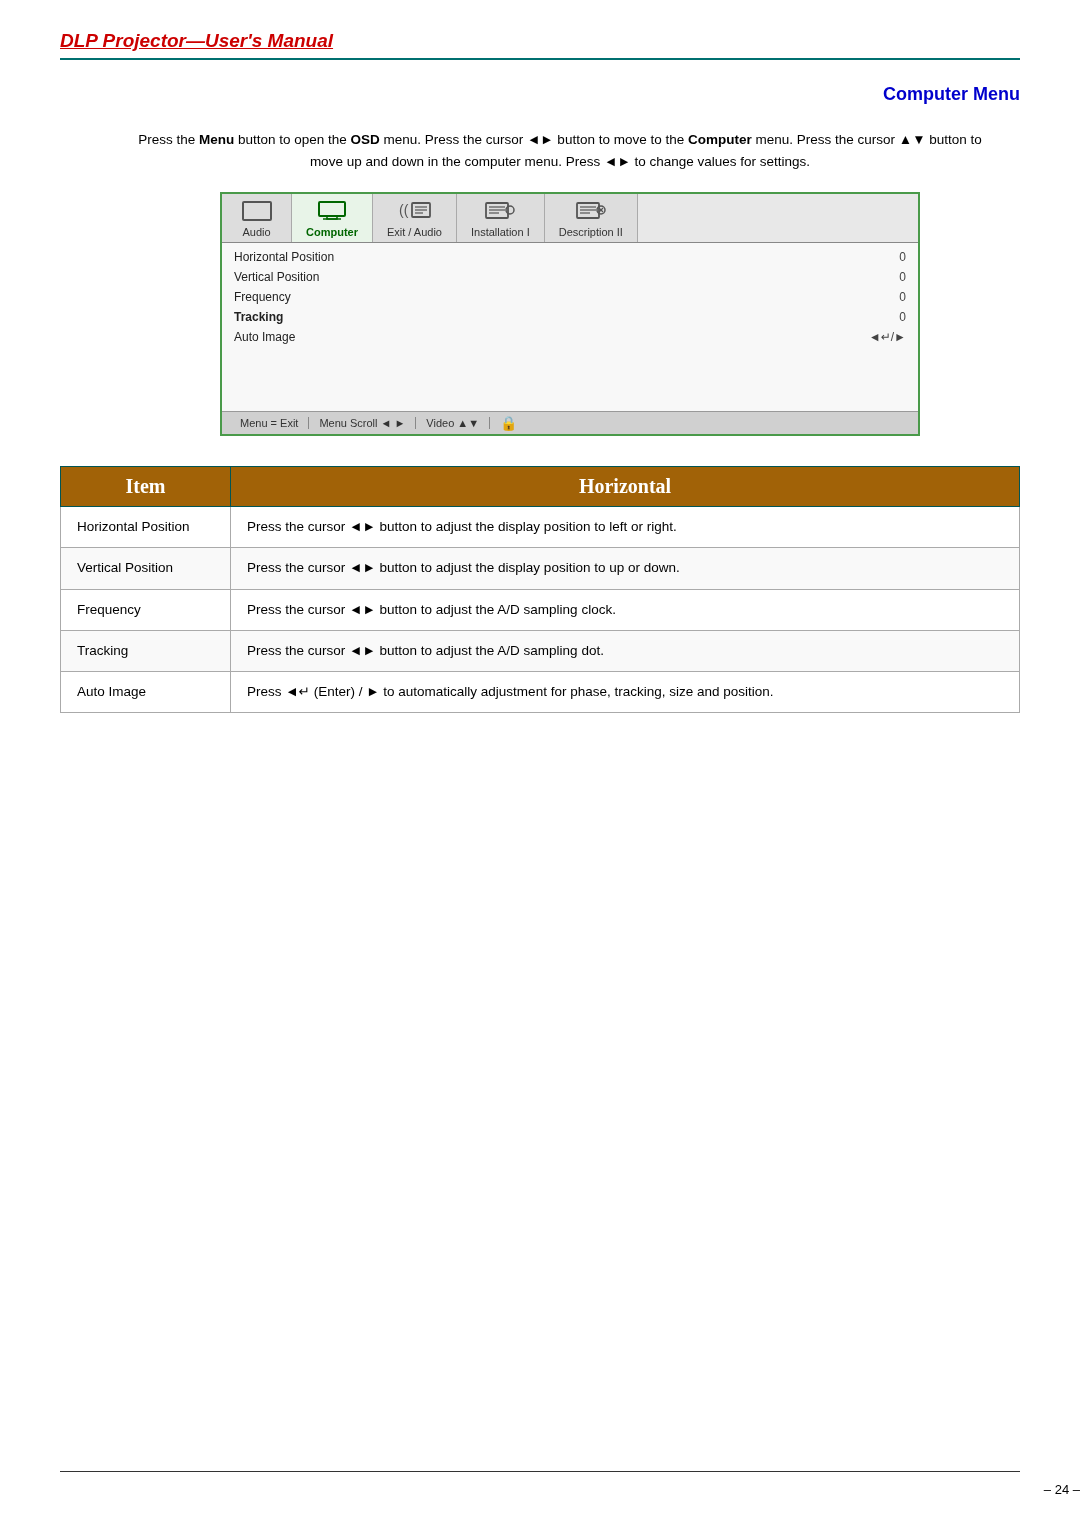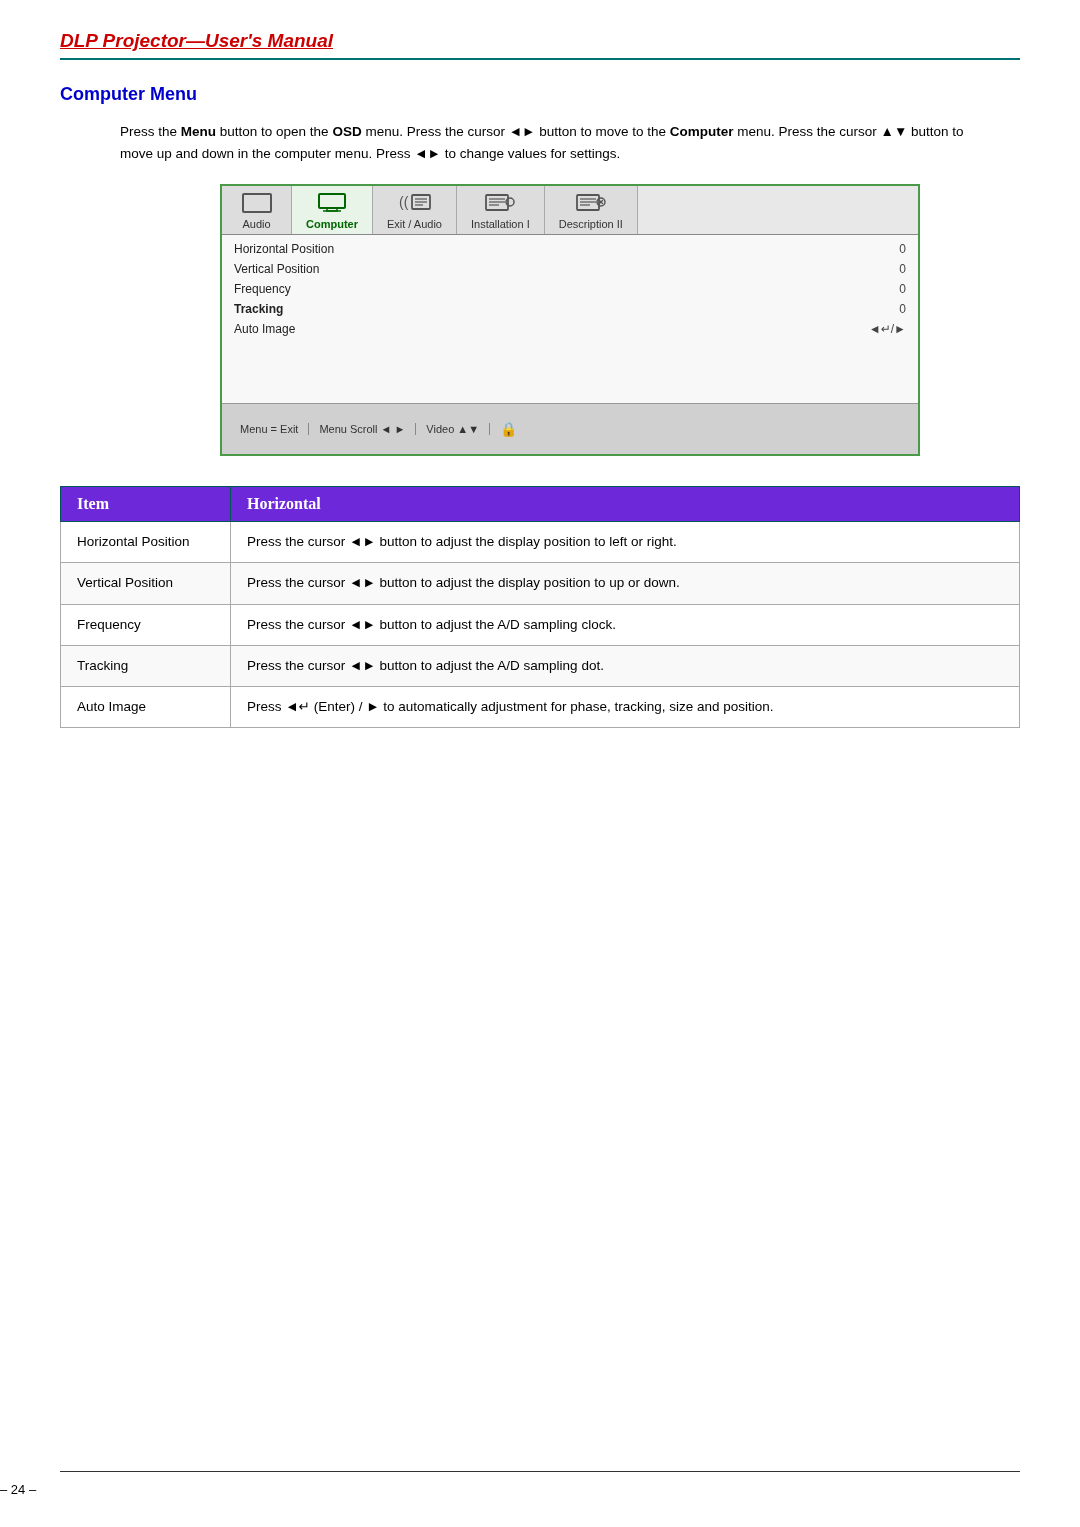--- a/index.html
+++ b/index.html
@@ -27,30 +27,32 @@
       border: none;
       border-top: 2px solid #007070;
       margin-bottom: 24px;
     }
 
     
     .section-title {
       font-size: 18px;
       font-weight: bold;
       color: #0000cc;
-      margin-bottom: 16px;
+      margin-bottom: 24px;
+      text-align: right;
     }
 
     
     .intro-text {
       font-size: 13.5px;
       line-height: 1.6;
       margin-bottom: 20px;
       margin-left: 60px;
       margin-right: 20px;
+      text-align: center;
     }
 
     
     .osd-container {
       margin-left: 160px;
       margin-right: 100px;
       border: 2px solid #4a9a4a;
       background: #f0f0f0;
       padding: 0;
       margin-bottom: 30px;
@@ -94,21 +96,21 @@
     }
 
     .osd-menu-row .label { font-weight: normal; }
     .osd-menu-row .value { color: #444; font-size: 12px; }
 
     .osd-footer {
       display: flex;
       align-items: center;
       background: #d0d0d0;
       border-top: 1px solid #999;
-      padding: 17px 8px;
+      padding: 3px 8px;
       font-size: 11px;
       color: #333;
       gap: 0;
     }
 
     .osd-footer-item {
       padding: 0 10px;
       border-right: 1px solid #888;
     }
     .osd-footer-item:last-child {
@@ -117,27 +119,27 @@
 
     
     .desc-table {
       width: 100%;
       border-collapse: collapse;
       border: 1px solid #555;
       margin-bottom: 30px;
     }
 
     .desc-table thead tr th {
-      background: #6d28d9;
+      background: #a16207;
       color: #ffffff;
       font-family: Georgia, serif;
       font-style: small-caps;
-      font-size: 16px;
+      font-size: 20px;
       padding: 8px 16px;
-      text-align: left;
+      text-align: center;
       border: 1px solid #005555;
     }
 
     .desc-table thead tr th.item-col {
       width: 170px;
     }
 
     .desc-table tbody tr td {
       padding: 10px 16px;
       vertical-align: top;
@@ -160,21 +162,21 @@
       left: 60px;
       right: 60px;
       border: none;
       border-top: 1.5px solid #333;
     }
     .footer-page {
       position: absolute;
       bottom: 30px;
       left: 0;
       right: 0;
-      text-align: left;
+      text-align: right;
       font-size: 13px;
     }
 
     
     .tab-svg {
       width: 32px;
       height: 24px;
       margin-bottom: 2px;
     }
 

